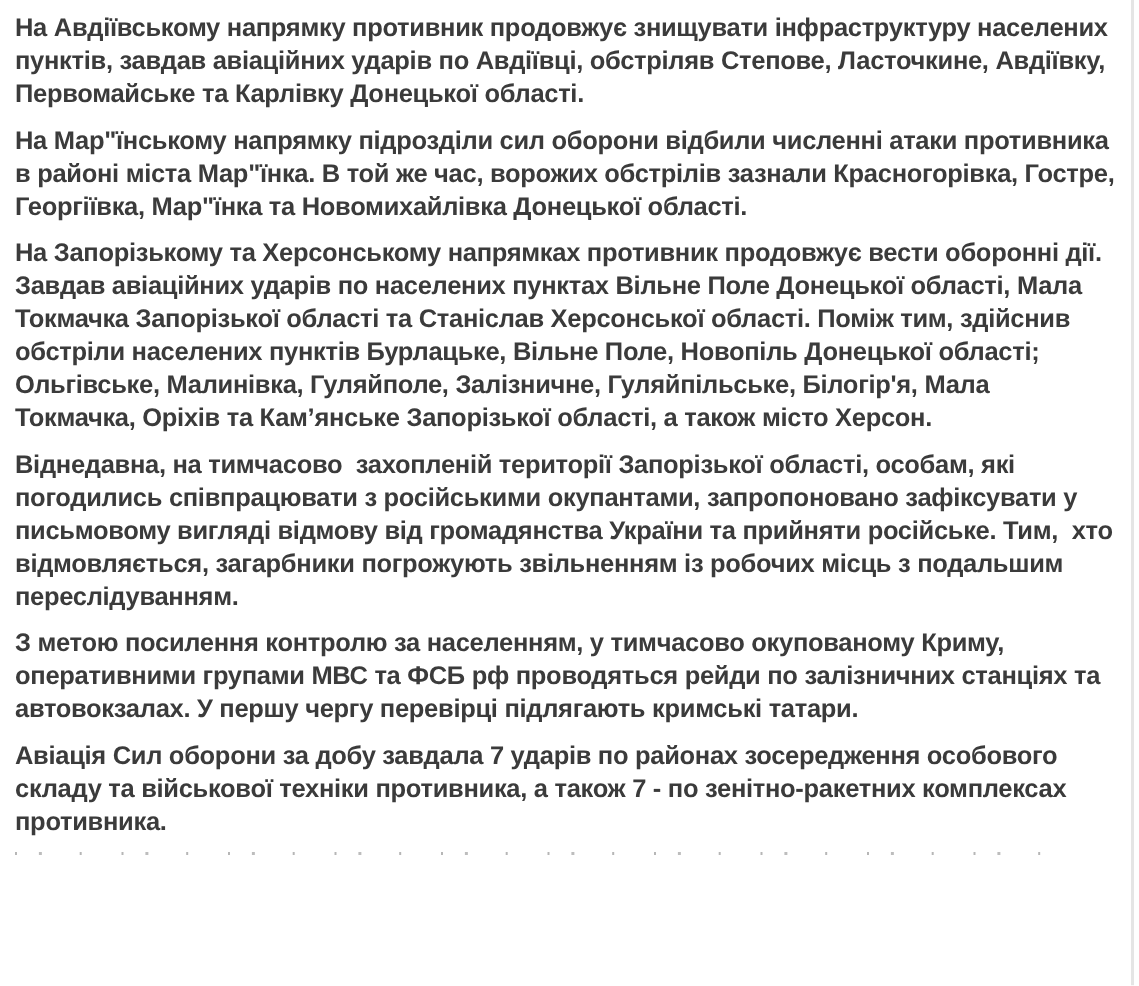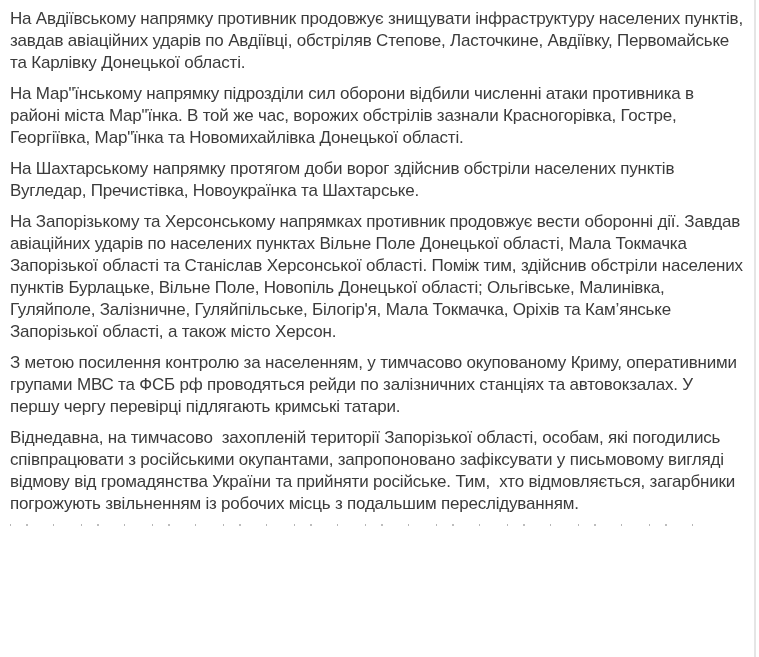--- a/index.html
+++ b/index.html
@@ -21,21 +21,21 @@
     top: 8px;
     width: 734px;
   }
   .report-text p {
     margin: 0 0 9px 0;
     padding: 0;
     font-size: 17px;
     line-height: 22px;
     letter-spacing: -0.2px;
     color: #3b3b3b;
-    font-weight: 400;
+    font-weight: 700;
     white-space: pre-wrap;
     text-align: left;
   }
   
   .clipped-next-line {
     height: 4px;
     width: 700px;
     margin-top: 0;
     overflow: hidden;
     background: repeating-linear-gradient(
@@ -60,20 +60,20 @@
     width: 2px;
     background: #e5e5e5;
   }
 </style>
 </head>
 <body>
 
 <main class="report-text">
   <p>На Авдіївському напрямку противник продовжує знищувати інфраструктуру населених пунктів, завдав авіаційних ударів по Авдіївці, обстріляв Степове, Ласточкине, Авдіївку, Первомайське та Карлівку Донецької області.</p>
   <p>На Мар"їнському напрямку підрозділи сил оборони відбили численні атаки противника в районі міста Мар"їнка. В той же час, ворожих обстрілів зазнали Красногорівка, Гостре, Георгіївка, Мар"їнка та Новомихайлівка Донецької області.</p>
-  <p>На Шахтарському напрямку протягом доби ворог здійснив обстріли населених пунктів Вугледар, Пречистівка, Новоукраїнка та Шахтарське.</p>
   <p>На Запорізькому та Херсонському напрямках противник продовжує вести оборонні дії. Завдав авіаційних ударів по населених пунктах Вільне Поле Донецької області, Мала Токмачка Запорізької області та Станіслав Херсонської області. Поміж тим, здійснив обстріли населених пунктів Бурлацьке, Вільне Поле, Новопіль Донецької області; Ольгівське, Малинівка, Гуляйполе, Залізничне, Гуляйпільське, Білогір'я, Мала Токмачка, Оріхів та Кам’янське Запорізької області, а також місто Херсон.</p>
+  <p>Віднедавна, на тимчасово  захопленій території Запорізької області, особам, які погодились співпрацювати з російськими окупантами, запропоновано зафіксувати у письмовому вигляді відмову від громадянства України та прийняти російське. Тим,  хто відмовляється, загарбники погрожують звільненням із робочих місць з подальшим переслідуванням.</p>
   <p>З метою посилення контролю за населенням, у тимчасово окупованому Криму, оперативними групами МВС та ФСБ рф проводяться рейди по залізничних станціях та автовокзалах. У першу чергу перевірці підлягають кримські татари.</p>
-  <p>Віднедавна, на тимчасово  захопленій території Запорізької області, особам, які погодились співпрацювати з російськими окупантами, запропоновано зафіксувати у письмовому вигляді відмову від громадянства України та прийняти російське. Тим,  хто відмовляється, загарбники погрожують звільненням із робочих місць з подальшим переслідуванням.</p>
+  <p>Авіація Сил оборони за добу завдала 7 ударів по районах зосередження особового складу та військової техніки противника, а також 7 - по зенітно-ракетних комплексах противника.</p>
   <div class="clipped-next-line"></div>
 </main>
 
 <div class="scroll-track-line"></div>
 
 </body></html>

